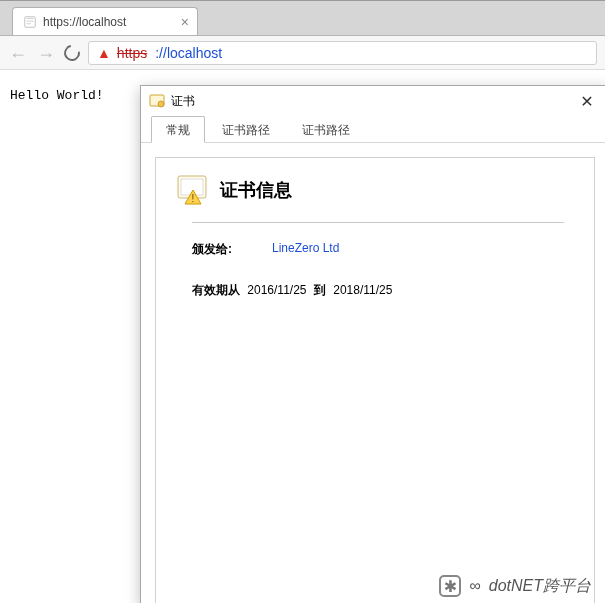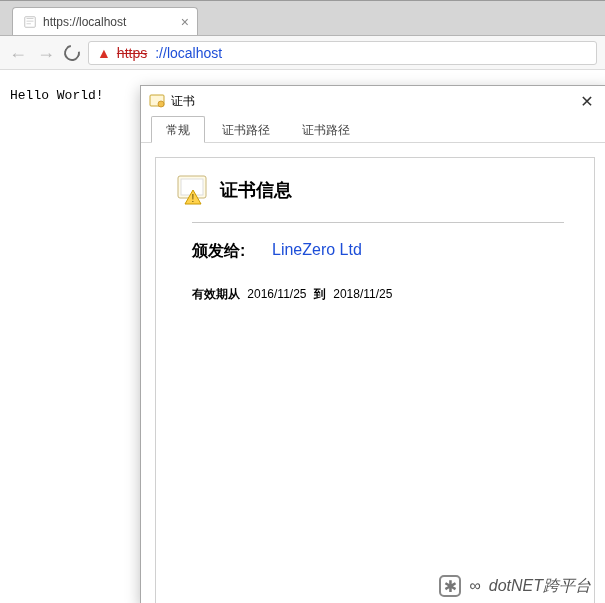--- a/index.html
+++ b/index.html
@@ -148,21 +148,21 @@
   .cert-inner {
     border: 1px solid #d0d0d0;
     height: 458px;
     padding: 16px 20px 20px;
   }
   .info-head { display:flex; align-items:center; gap:10px; margin-bottom:16px; }
   .big-cert-ico { width:34px; height:32px; position:relative; }
   .info-title { font-weight: bold; font-size: 18px; }
   .info-warn { font-size: 13px; font-weight: bold; margin-bottom: 140px; }
   .detail-block { border-top: 1px solid #c8c8c8; padding-top: 18px; margin-left: 16px; margin-right: 10px; }
-  .drow { display:flex; margin-bottom: 24px; font-size:16px; }
+  .drow { display:flex; margin-bottom: 24px; font-size:12px; }
   .drow .lbl { width: 80px; font-weight: bold; }
   .drow .val { color:#1d4ed8; }
   .valid-row { font-size:12px; font-weight:bold; }
   .valid-row .nb { font-weight: normal; margin: 0 4px; text-align: right; }
 
   
   .wm {
     position: absolute;
     right: 14px;
     bottom: 6px;

